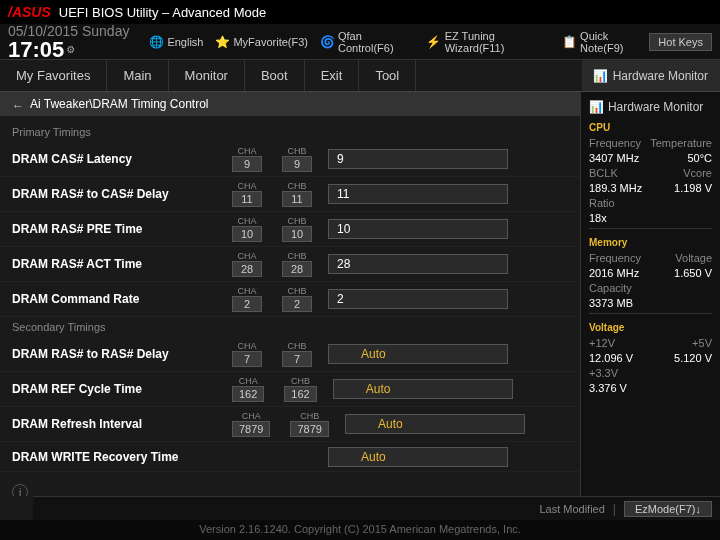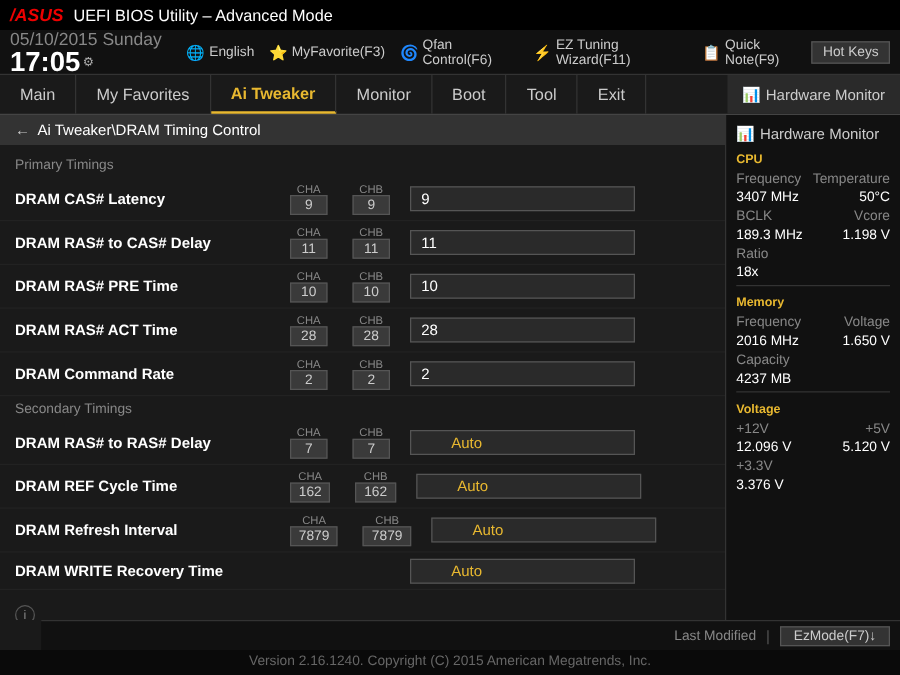--- a/index.html
+++ b/index.html
@@ -283,27 +283,26 @@
     </div>
     <div class="shortcut-item">
       <span class="icon">📋</span>
       <span>Quick Note(F9)</span>
     </div>
   </div>
   <div class="hot-keys">Hot Keys</div>
 </div>
 
 <div id="nav-bar">
+  <div class="nav-item">My Favorites</div>
   <div class="nav-item">Main</div>
-  <div class="nav-item">My Favorites</div>
-  <div class="nav-item active">Ai Tweaker</div>
   <div class="nav-item">Monitor</div>
   <div class="nav-item">Boot</div>
+  <div class="nav-item">Exit</div>
   <div class="nav-item">Tool</div>
-  <div class="nav-item">Exit</div>
   <div class="hw-monitor-tab">
     <span>📊</span>
     <span>Hardware Monitor</span>
   </div>
 </div>
 
 <div id="main-content">
 
   <div id="left-panel">
 
@@ -498,21 +497,21 @@
       <span class="hw-label">Voltage</span>
     </div>
     <div class="hw-row">
       <span class="hw-value">2016 MHz</span>
       <span class="hw-value">1.650 V</span>
     </div>
     <div class="hw-row">
       <span class="hw-label">Capacity</span>
     </div>
     <div class="hw-row">
-      <span class="hw-value">4237 MB</span>
+      <span class="hw-value">3373 MB</span>
     </div>
 
     <div class="hw-divider"></div>
 
     <div class="hw-section-title">Voltage</div>
     <div class="hw-row">
       <span class="hw-label">+12V</span>
       <span class="hw-label">+5V</span>
     </div>
     <div class="hw-row">

